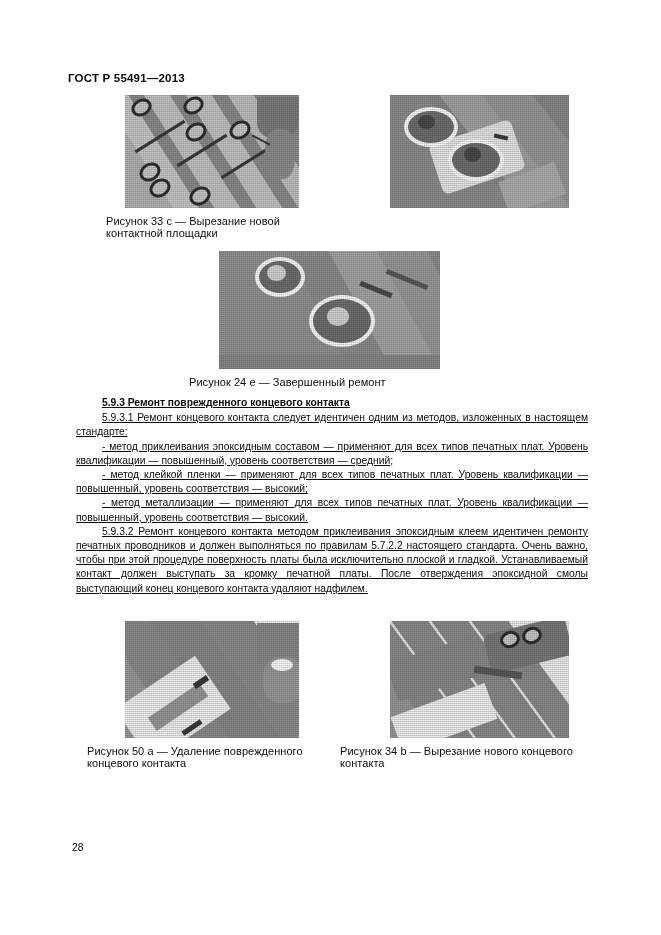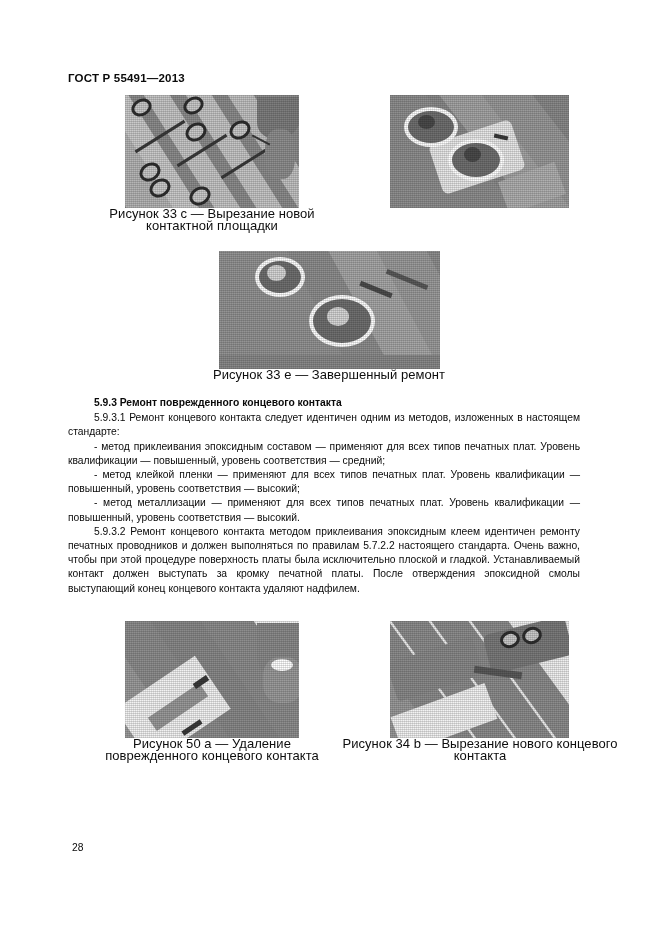--- a/index.html
+++ b/index.html
@@ -37,25 +37,25 @@
   .fig {
     position: absolute;
   }
   .fig-img {
     background: #8d8d8d;
     position: relative;
     overflow: hidden;
     image-rendering: pixelated;
   }
   .fig-cap {
-    font-size: 13px;
+    font-size: 11px;
     line-height: 11.5px;
-    text-align: center;
+    text-align: left;
     color: #0d0d0d;
-    margin-top: 0;
+    margin-top: 8px;
     letter-spacing: 0.05px;
   }
 
   
   #fig-33c { left: 125px; top: 95px; width: 174px; }
   #fig-33c .fig-img { width: 174px; height: 113px; }
   #fig-33c .fig-cap { width: 212px; margin-left: -19px; }
 
   
   #fig-33d { left: 390px; top: 95px; width: 179px; }
@@ -73,26 +73,27 @@
   #fig-34a .fig-cap { width: 250px; margin-left: -38px; }
 
   
   #fig-34b { left: 390px; top: 621px; width: 179px; }
   #fig-34b .fig-img { width: 179px; height: 117px; }
   #fig-34b .fig-cap { width: 280px; margin-left: -50px; }
 
   
   .body-block {
     position: absolute;
-    left: 68px;
+    left: 76px;
     width: 512px;
     font-size: 10.3px;
     line-height: 14.2px;
     text-align: justify;
     color: #0a0a0a;
+    text-decoration: underline;
   }
   #body-1 { top: 396px; }
   .sec-head {
     font-weight: bold;
     text-indent: 26px;
     text-align: left;
     margin: 0 0 1px 0;
     font-size: 10.3px;
   }
   .para {
@@ -219,21 +220,21 @@
         <div class="band" style="left:0px;top:104px;width:230px;height:16px;background:#8a8a8a;"></div>
         <div class="ring-w" style="left:36px;top:6px;width:42px;height:32px;"></div>
         <div class="ring-in" style="left:48px;top:14px;width:19px;height:16px;border-radius:50%;background:#d6d6d6;"></div>
         <div class="ring-w" style="left:90px;top:44px;width:58px;height:44px;"></div>
         <div class="ring-in" style="left:108px;top:56px;width:22px;height:19px;border-radius:50%;background:#d6d6d6;"></div>
         <div class="dark" style="left:140px;top:36px;width:34px;height:5px;transform:rotate(22deg);background:#4c4c4c;"></div>
         <div class="dark" style="left:166px;top:26px;width:44px;height:5px;transform:rotate(22deg);background:#5a5a5a;"></div>
         <div class="noise"></div>
       </div>
     </div>
-    <div class="fig-cap">Рисунок 33 e — Завершенный ремонт</div>
+    <div class="fig-cap">Рисунок 24 e — Завершенный ремонт</div>
   </div>
 
   <div class="body-block" id="body-1">
     <p class="sec-head">5.9.3 Ремонт поврежденного концевого контакта</p>
     <p class="para">5.9.3.1 Ремонт концевого контакта следует идентичен одним из методов, изложенных в настоящем стандарте:</p>
     <p class="para bullet">- метод приклеивания эпоксидным составом — применяют для всех типов печатных плат. Уровень квалификации — повышенный, уровень соответствия — средний;</p>
     <p class="para bullet">- метод клейкой пленки — применяют для всех типов печатных плат. Уровень квалификации — повышенный, уровень соответствия — высокий;</p>
     <p class="para bullet">- метод металлизации — применяют для всех типов печатных плат. Уровень квалификации — повышенный, уровень соответствия — высокий.</p>
     <p class="para">5.9.3.2 Ремонт концевого контакта методом приклеивания эпоксидным клеем идентичен ремонту печатных проводников и должен выполняться по правилам 5.7.2.2 настоящего стандарта. Очень важно, чтобы при этой процедуре поверхность платы была исключительно плоской и гладкой. Устанавливаемый контакт должен выступать за кромку печатной платы. После отверждения эпоксидной смолы выступающий конец концевого контакта удаляют надфилем.</p>
   </div>

